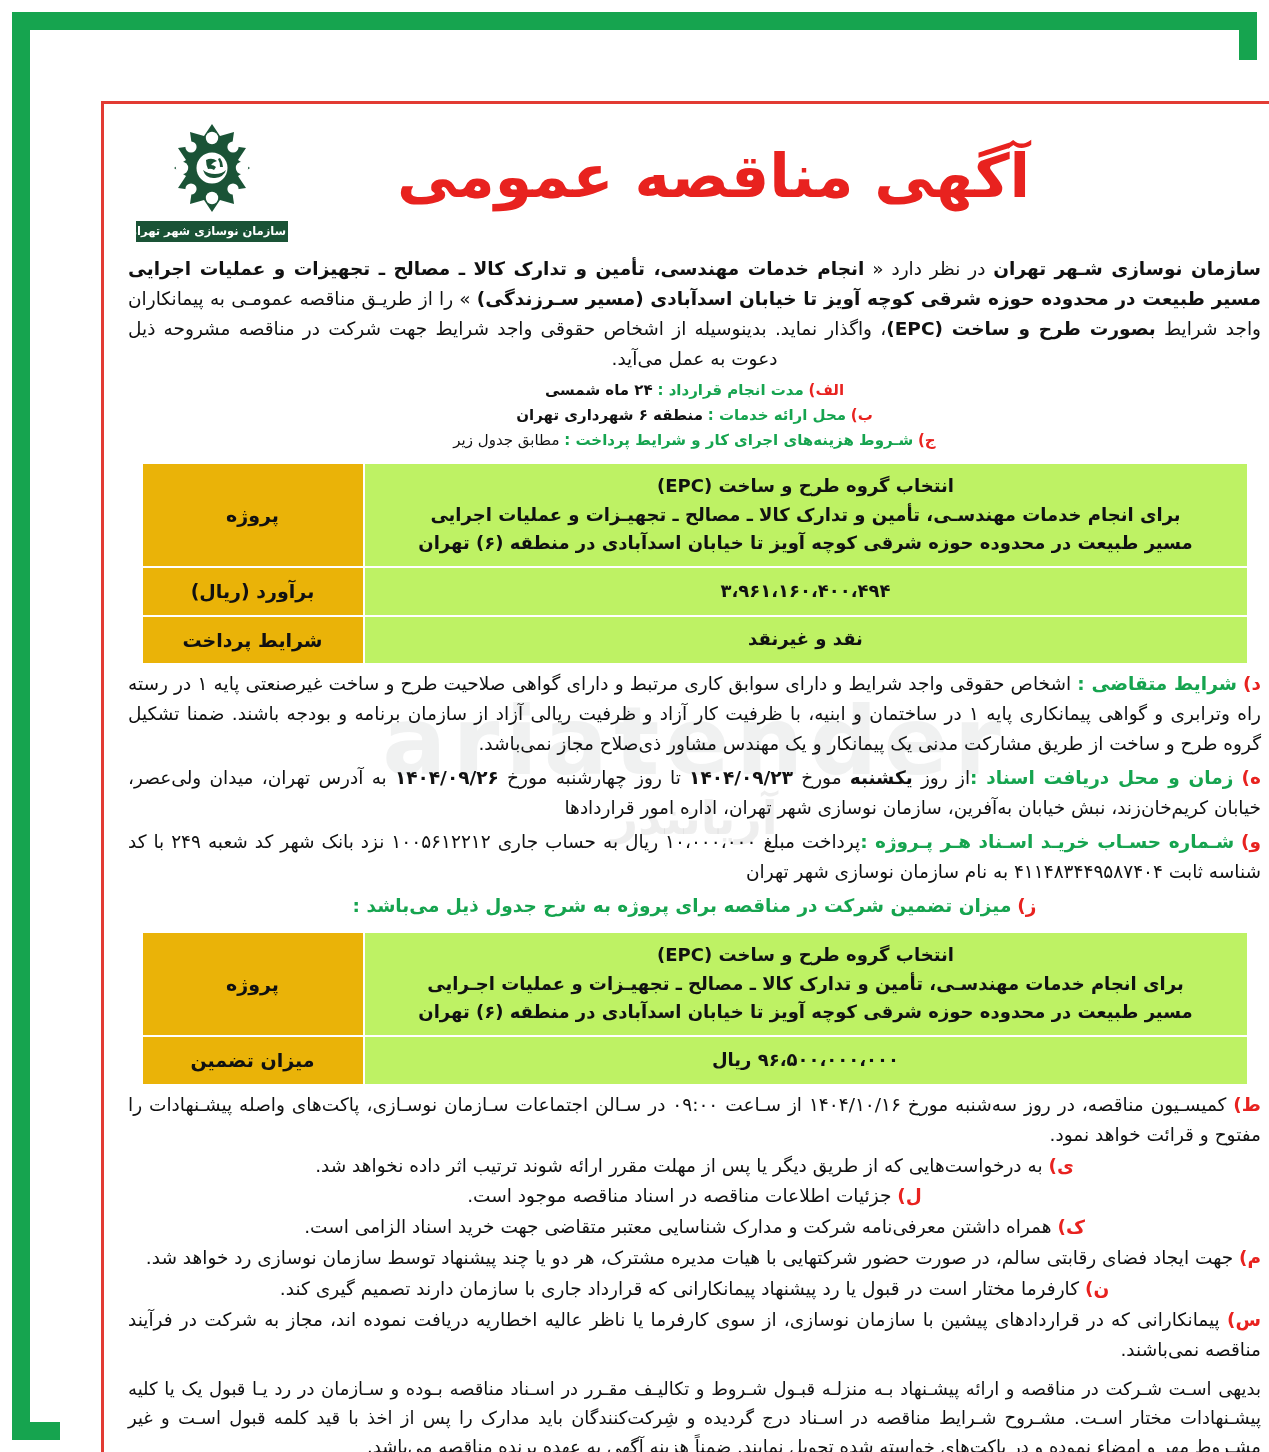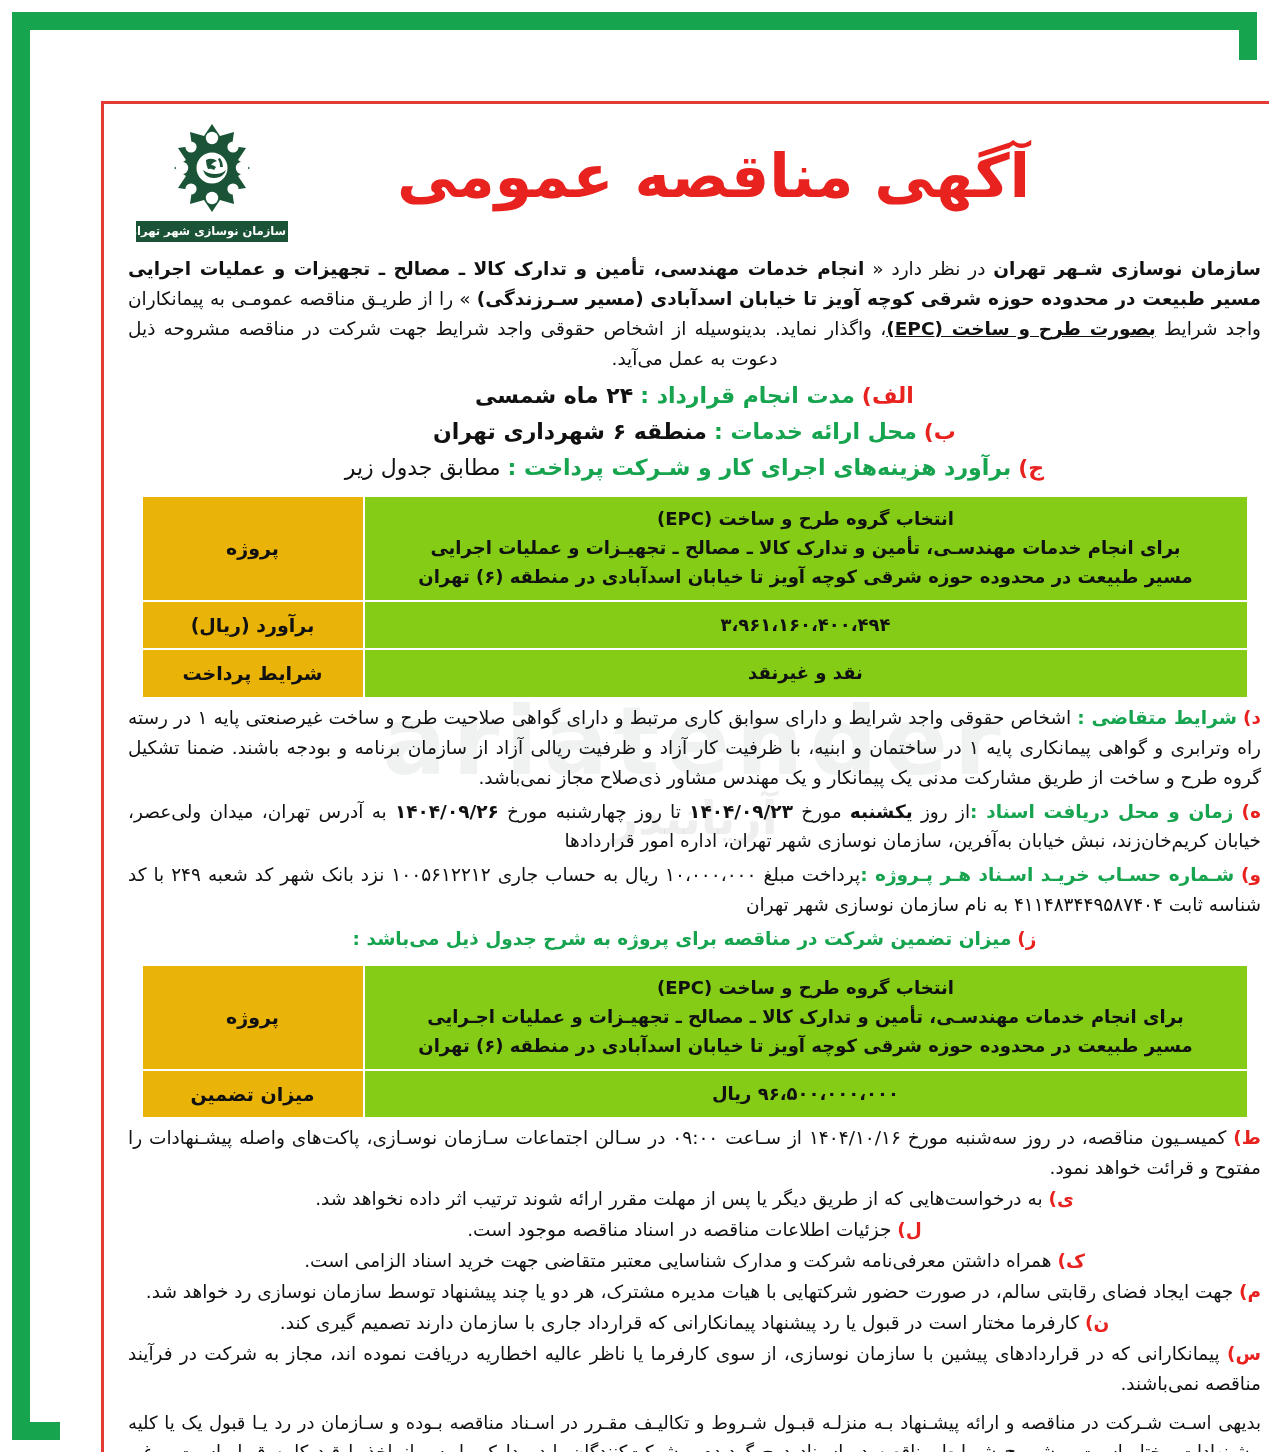--- a/index.html
+++ b/index.html
@@ -96,36 +96,36 @@
   
   .intro{
     margin:6px 24px 0 24px;
     text-align:justify;
     text-align-last:center;
     font-size:18.5px;
     line-height:1.62;
     color:#111;
   }
   .intro b{font-weight:bold;}
-  .u{text-decoration:underline;}
+  .u{}
   .lettered{
     margin:4px 24px 0 24px;
     font-size:18.5px;
     line-height:1.62;
     color:#111;
     text-align:justify;
   }
   .row-line{margin-top:1px;}
   .mk{color:#e8221f;font-weight:bold;}
   .lbl{color:#16a44f;font-weight:bold;}
   .val{color:#111;}
   .val.bold{font-weight:bold;}
   .center-line{text-align:center;}
   .right-line{text-align:center;}
-  .ab-item{text-align:center;font-size:22px;line-height:1.6;}
+  .ab-item{text-align:center;font-size:15px;line-height:1.6;}
   
   table.tbl{
     width:1108px;
     margin:10px auto 0 auto;
     border-collapse:collapse;
     table-layout:fixed;
     background:#d9f0ee;
   }
   table.tbl td{
     border:2px solid #ffffff;
@@ -137,21 +137,21 @@
     line-height:1.6;
     font-weight:bold;
   }
   table.tbl td.hdr{
     width:200px;
     background:#eab308;
     font-weight:bold;
     font-size:19px;
   }
   table.tbl td.body{
-    background:#84cc16;
+    background:#bef264;
   }
   td.proj{line-height:1.7;font-size:17.5px;}
   .note{
     margin:10px 24px 0 24px;
     font-size:18px;
     line-height:1.6;
     text-align:justify;
     text-align-last:right;
     color:#111;
   }
@@ -208,21 +208,21 @@
             <span class="lbl">مدت انجام قرارداد :</span>
             <span class="val bold">۲۴ ماه شمسی</span>
           </div>
           <div class="ab-item row-line">
             <span class="mk">ب)</span>
             <span class="lbl">محل ارائه خدمات :</span>
             <span class="val bold">منطقه ۶ شهرداری تهران</span>
           </div>
           <div class="ab-item row-line">
             <span class="mk">ج)</span>
-            <span class="lbl">برآورد هزینه‌های اجرای کار و شـرکت پرداخت :</span>
+            <span class="lbl">شـروط هزینه‌های اجرای کار و شرایط پرداخت :</span>
             <span class="val">مطابق جدول زیر</span>
           </div>
         </div>
 
         <table class="tbl">
           <tbody>
             <tr>
               <td class="body proj">
                 <div>انتخاب گروه طرح و ساخت (EPC)</div>
                 <div>برای انجام خدمات مهندسـی، تأمین و تدارک کالا ـ مصالح ـ تجهیـزات و عملیات اجرایی</div>

